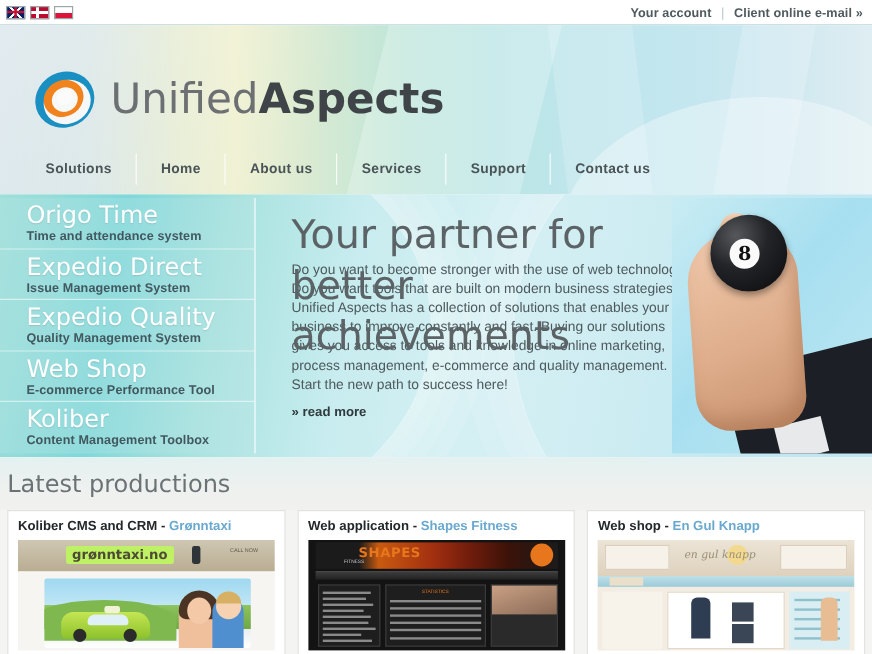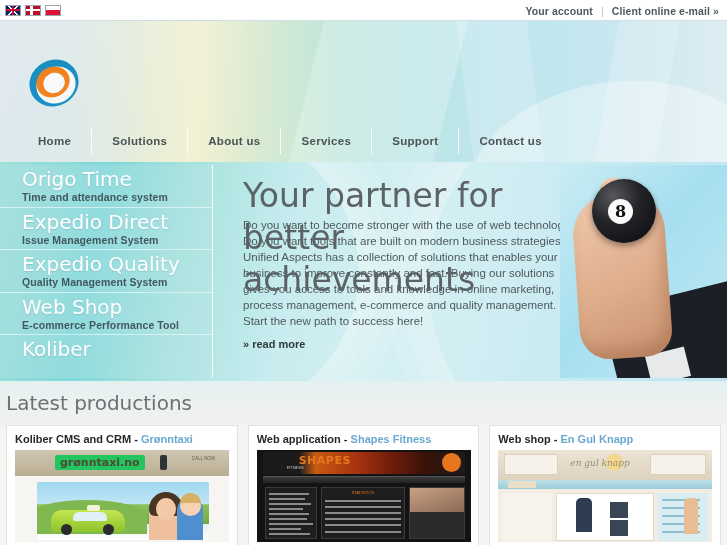--- a/index.html
+++ b/index.html
@@ -279,21 +279,21 @@
 
   
   .t1 { background: #f6f5f1; }
   .t1 .topstrip {
     position: absolute; left:0; top:0; width:100%; height:26px;
     background: linear-gradient(180deg,#cfc7b3,#b9ad92);
   }
   .t1 .logo1 {
     position: absolute; left: 40px; top: 5px;
     font-size: 11px; font-weight: bold; color: #4d4a36;
-    background: #22c55e; padding: 1px 5px; border-radius: 2px;
+    background: #bef264; padding: 1px 5px; border-radius: 2px;
     font-family: "DejaVu Sans", sans-serif;
     text-align: right;
   }
   .t1 .callnow {
     position: absolute; right: 14px; top: 6px;
     font-size: 4.5px; color: #5d5a48; line-height: 5px; text-align: left;
   }
   .t1 .phone {
     position: absolute; right: 62px; top: 5px;
     width: 7px; height: 15px; background: #2f3438; border-radius: 2px;
@@ -490,25 +490,26 @@
       <svg width="56" height="52" viewBox="0 0 56 52">
         <ellipse cx="28" cy="26" rx="25" ry="23" fill="#1a8fc1" transform="rotate(-28 28 26)"></ellipse>
         <ellipse cx="30" cy="28" rx="20" ry="18" fill="#f5f7f8" transform="rotate(-28 30 28)"></ellipse>
         <path d="M8 30 a19 18 0 0 0 34 8 a19 18 0 0 1 -34 -8z" fill="#8cc63f"></path>
         <ellipse cx="27" cy="25" rx="17" ry="15" fill="#f0831e" transform="rotate(-28 27 25)"></ellipse>
         <ellipse cx="28" cy="26" rx="11" ry="10" fill="#f7f8f8" transform="rotate(-28 28 26)"></ellipse>
         <path d="M18 22 a11 10 0 0 0 20 4 a11 10 0 0 1 -20 -4z" fill="#e5007d"></path>
         <ellipse cx="28" cy="24" rx="7" ry="6" fill="#fbfbfb" transform="rotate(-28 28 24)"></ellipse>
       </svg>
     </span>
+    <span class="wordmark"><span class="wm-light">Unified</span><span class="wm-bold">Aspects</span></span>
   </div>
 
   <nav class="nav">
+    <a href="#">Solutions</a>
     <a href="#">Home</a>
-    <a href="#">Solutions</a>
     <a href="#">About us</a>
     <a href="#">Services</a>
     <a href="#">Support</a>
     <a href="#">Contact us</a>
   </nav>
 </div>
 
 <div class="hero">
   <div class="rings"></div>
   <div class="rings2"></div>
@@ -525,20 +526,21 @@
     <div class="prod">
       <div class="p-title">Expedio Quality</div>
       <div class="p-sub">Quality Management System</div>
     </div>
     <div class="prod">
       <div class="p-title">Web Shop</div>
       <div class="p-sub">E-commerce Performance Tool</div>
     </div>
     <div class="prod">
       <div class="p-title">Koliber</div>
+      <div class="p-sub">Content Management Toolbox</div>
     </div>
   </aside>
 
   <div class="hero-body">
     <h1 class="hero-h1">Your partner for better achievements</h1>
     <p class="hero-p">Do you want to become stronger with the use of web technology? Do you want tools that are built on modern business strategies? Unified Aspects has a collection of solutions that enables your business to improve constantly and fast. Buying our solutions gives you access to tools and knowledge in online marketing, process management, e-commerce and quality management. Start the new path to success here!</p>
     <a class="readmore" href="#">» read more</a>
   </div>
 
   <div class="ballphoto">

